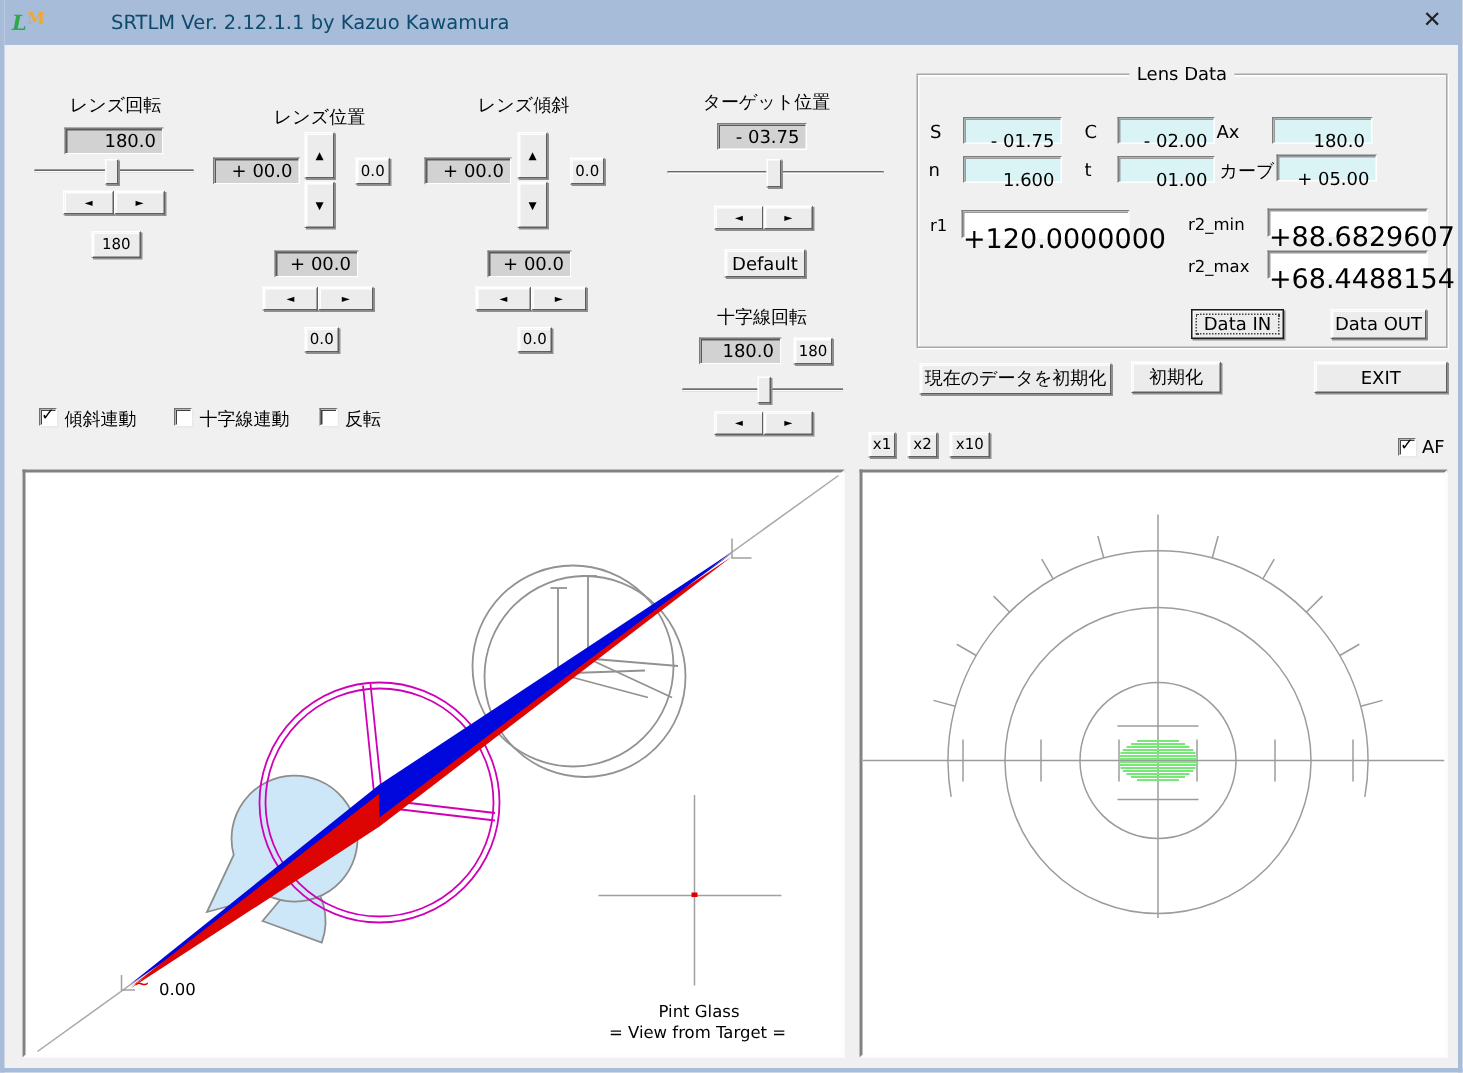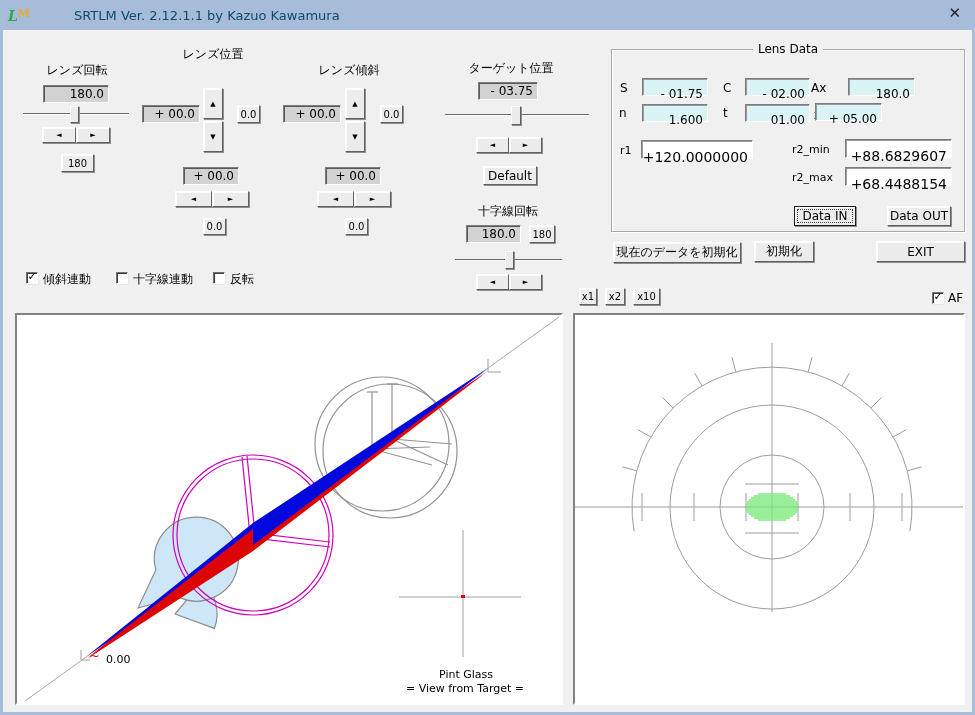--- a/index.html
+++ b/index.html
@@ -19,21 +19,21 @@
   .ctr{text-align:center;}
   .group{border:1px solid #a8a8a8;box-shadow:1px 1px 0 #fff, inset 1px 1px 0 #fff;}
   .legend{position:absolute;top:-8px;left:50%;transform:translateX(-50%);background:#f0f0f0;
           padding:0 5px;font-size:12px;white-space:nowrap;}
   .disp{background:var(--display_field);border-top:1px solid #7c7c7c;border-left:1px solid #7c7c7c;
         border-bottom:1px solid #fff;border-right:1px solid #fff;
         box-shadow:inset 1px 1px 0 #5a5a5a;font-size:12px;text-align:right;padding:1px 4px 0 0;color:#000;}
   .field{background:var(--accent_field);border-top:1px solid #7c7c7c;border-left:1px solid #7c7c7c;
         border-bottom:1px solid #fff;border-right:1px solid #fff;
         box-shadow:inset 1px 1px 0 #9a9a9a;font-size:12px;text-align:right;padding:8px 4px 0 0;color:#000;}
-  .field.white{background:#fff;font-size:14px;}
+  .field.white{background:#fff;font-size:18px;}
   .btn{background:#ececec;border:1px solid;border-color:#ffffff #5f5f5f #5f5f5f #ffffff;
        box-shadow:1px 1px 0 #8f8f8f, inset 1px 1px 0 #fdfdfd;
        font-size:12px;display:flex;align-items:center;justify-content:center;cursor:pointer;color:#000;padding:0;}
   .btn.small{font-size:10px;}
   .btn.tri{font-size:7px;}
   .btn.focused{border:1px solid #1c1c1c;outline:1px dotted #444;outline-offset:-4px;text-align:right;}
   .track{background:#909090;height:2px;border-bottom:1px solid #fff;border-top:1px solid #6a6a6a;}
   .thumb{background:#ececec;border:1px solid;border-color:#ffffff #5f5f5f #5f5f5f #ffffff;
          box-shadow:1px 1px 0 #8f8f8f;cursor:pointer;}
   .cb{width:12px;height:12px;background:#fff;border-top:1px solid #707070;border-left:1px solid #707070;
@@ -61,21 +61,21 @@
   <div class="abs track" style="left:20px;top:113px;width:106px;"></div>
   <div class="abs thumb" style="left:67px;top:106px;width:9px;height:17px;"></div>
   <div class="abs btn tri" style="left:39px;top:127px;width:34px;height:16px;">
       <span>◄</span>
     </div>
   <div class="abs btn tri" style="left:73px;top:127px;width:34px;height:16px;">
       <span>►</span>
     </div>
   <div class="abs btn small" style="left:58px;top:154px;width:33px;height:18px;">180</div>
 
-  <div class="abs lbl ctr" style="left:167px;top:46px;width:86px;">レンズ位置</div>
+  <div class="abs lbl ctr" style="left:167px;top:70px;width:86px;">レンズ位置</div>
   <div class="abs disp" style="left:139px;top:105px;width:58px;height:18px;">+ 00.0</div>
   <div class="abs btn tri" style="left:200px;top:88px;width:20px;height:31px;">
       <span>▲</span>
     </div>
   <div class="abs btn tri" style="left:200px;top:121px;width:20px;height:31px;">
       <span>▼</span>
     </div>
   <div class="abs btn small" style="left:234px;top:105px;width:23px;height:18px;">0.0</div>
   <div class="abs disp" style="left:180px;top:167px;width:56px;height:18px;">+ 00.0</div>
   <div class="abs btn tri" style="left:172px;top:191px;width:37px;height:16px;">
@@ -148,21 +148,21 @@
   <div class="abs field" style="left:639px;top:78px;width:66px;height:18px;">- 01.75</div>
   <div class="abs lbl" style="left:720px;top:81px;">C</div>
   <div class="abs field" style="left:742px;top:78px;width:65px;height:18px;">- 02.00</div>
   <div class="abs lbl" style="left:808px;top:81px;">Ax</div>
   <div class="abs field" style="left:845px;top:78px;width:67px;height:18px;">180.0</div>
   <div class="abs lbl" style="left:616px;top:106px;">n</div>
   <div class="abs field" style="left:639px;top:104px;width:66px;height:18px;">1.600</div>
   <div class="abs lbl" style="left:720px;top:106px;">t</div>
   <div class="abs field" style="left:742px;top:104px;width:65px;height:18px;">01.00</div>
   <div class="abs lbl" style="left:810px;top:106px;">カーブ</div>
-  <div class="abs field" style="left:812px;top:103px;width:67px;height:18px;">+ 05.00</div>
+  <div class="abs field" style="left:848px;top:103px;width:67px;height:18px;">+ 05.00</div>
   <div class="abs lbl" style="left:617px;top:144px;font-size:11px;">r1</div>
   <div class="abs field white" style="left:638px;top:140px;width:112px;height:19px;">+120.0000000</div>
   <div class="abs lbl" style="left:789px;top:143px;font-size:11px;">r2_min</div>
   <div class="abs field white" style="left:842px;top:139px;width:107px;height:19px;">+88.6829607</div>
   <div class="abs lbl" style="left:789px;top:171px;font-size:11px;">r2_max</div>
   <div class="abs field white" style="left:842px;top:167px;width:107px;height:19px;">+68.4488154</div>
   <div class="abs btn focused" style="left:791px;top:206px;width:62px;height:20px;">Data IN</div>
   <div class="abs btn" style="left:884px;top:206px;width:64px;height:20px;">Data OUT</div>
 
   <div class="abs btn" style="left:610px;top:242px;width:128px;height:21px;">現在のデータを初期化</div>

